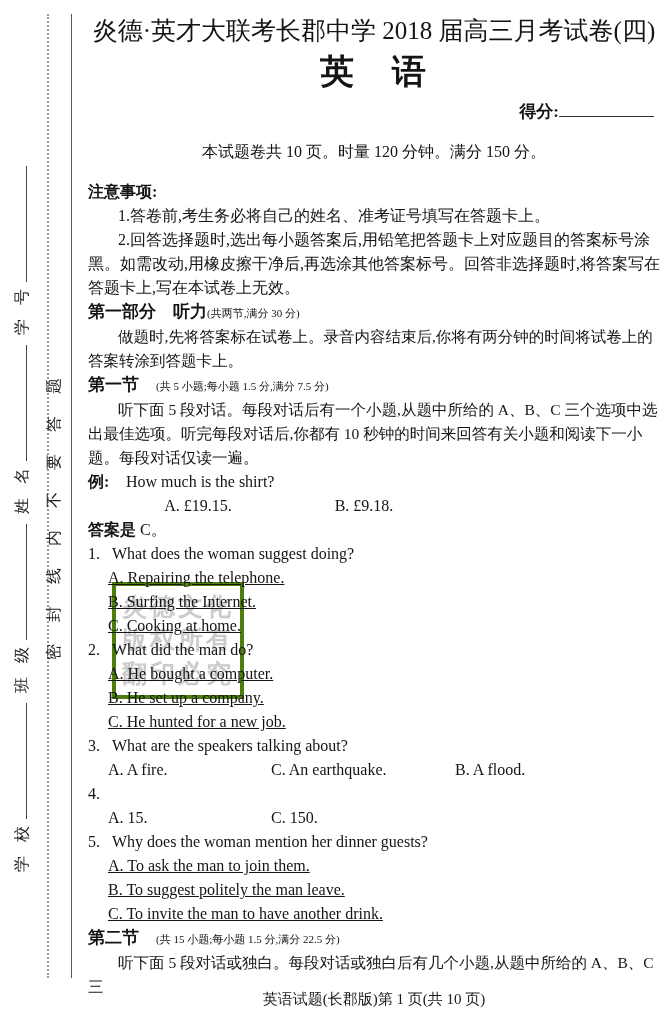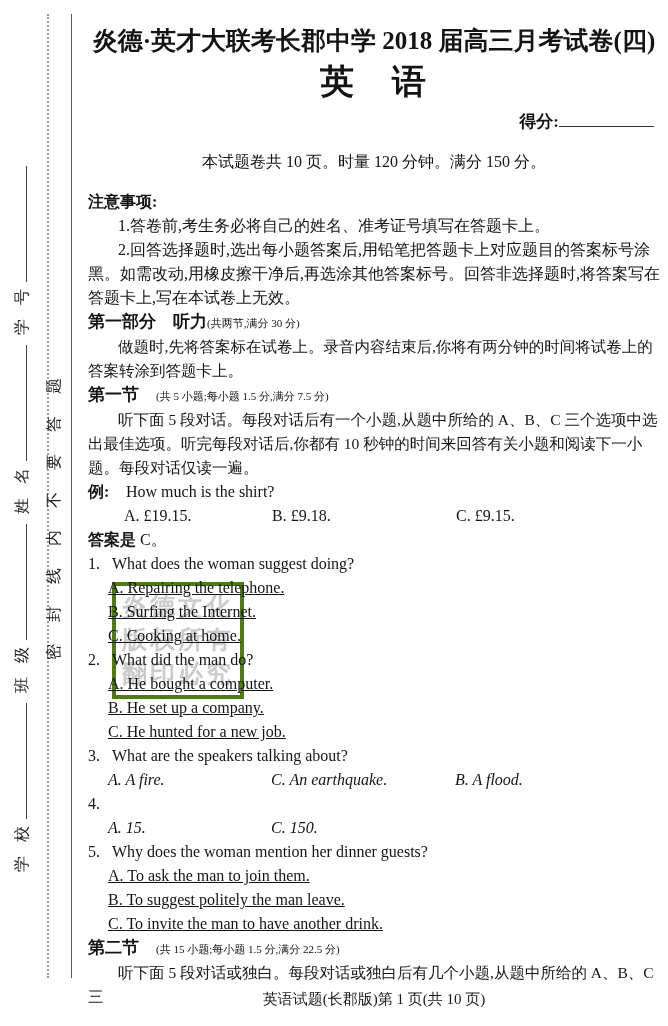--- a/index.html
+++ b/index.html
@@ -53,46 +53,46 @@
     font-size:25px; color:#cbcbcb; letter-spacing:3px; line-height:30px;
     font-weight:bold;
   }
 
   
   .content {
     position:absolute; left:88px; top:0; width:572px; z-index:1;
     font-size:16px; line-height:24px;
   }
   .doc-title {
-    margin-top:24px; text-align:center;
-    font-size:25px; line-height:34px; font-weight:bold;
+    margin-top:14px; text-align:center;
+    font-size:25px; line-height:34px; font-weight:normal;
   }
   .doc-subject {
     margin-top:4px; text-align:center;
     font-size:34px; line-height:40px; font-weight:bold; letter-spacing:2px;
   }
   .score-row { margin-top:8px; text-align:right; height:24px; padding-right:6px; }
   .score-label { font-weight:bold; font-size:17px; }
   .score-blank {
     display:inline-block; width:95px; height:15px;
     border-bottom:1.5px solid #333; vertical-align:baseline;
   }
   .info-line { margin-top:16px; text-align:center; }
   .notes-heading { margin-top:16px; font-weight:bold; }
   .indent { text-indent:30px; }
   .part-heading, .sec-heading { font-weight:bold; font-size:17px; }
   .h-note { font-weight:normal; font-size:11px; }
   .kai-intro { text-indent:30px; font-size:15.5px; }
   .ex-line { display:flex; }
   .ex-label { font-weight:bold; width:38px; flex:none; }
   .opt-row-ex {
-    display:grid; grid-template-columns:148px 184px 1fr; padding-left:36px;
+    display:grid; grid-template-columns:148px 184px 1fr; padding-left:36px;text-align:center;
   }
   .opt-row-inline {
-    display:grid; grid-template-columns:163px 184px 1fr; padding-left:20px;font-style:italic;
+    display:grid; grid-template-columns:163px 184px 1fr; padding-left:20px;
   }
   .answer-label { font-weight:bold; }
   .q-line { display:flex; }
   .q-num { width:24px; flex:none; }
   .opt-stacked { padding-left:20px;text-decoration:underline; }
 
   .page-footer {
     position:absolute; left:88px; top:990px; width:572px; z-index:1;
     text-align:center; font-size:15px; color:#1a1a1a;
   }
@@ -140,21 +140,20 @@
   </div>
   <div class="kai-intro">听下面 5 段对话。每段对话后有一个小题,从题中所给的 A、B、C 三个选项中选出最佳选项。听完每段对话后,你都有 10 秒钟的时间来回答有关小题和阅读下一小题。每段对话仅读一遍。</div>
 
   <div class="ex-line">
     <span class="ex-label">例:</span>
     <span>How much is the shirt?</span>
   </div>
   <div class="opt-row-ex">
     <span>A. £19.15.</span>
     <span>B. £9.18.</span>
-    <span>C. £9.15.</span>
   </div>
   <div>
     <span class="answer-label">答案是</span> <span>C。</span>
   </div>
 
   <div>
     <div class="q-line">
       <span class="q-num">1.</span>
       <span>What does the woman suggest doing?</span>
     </div>

